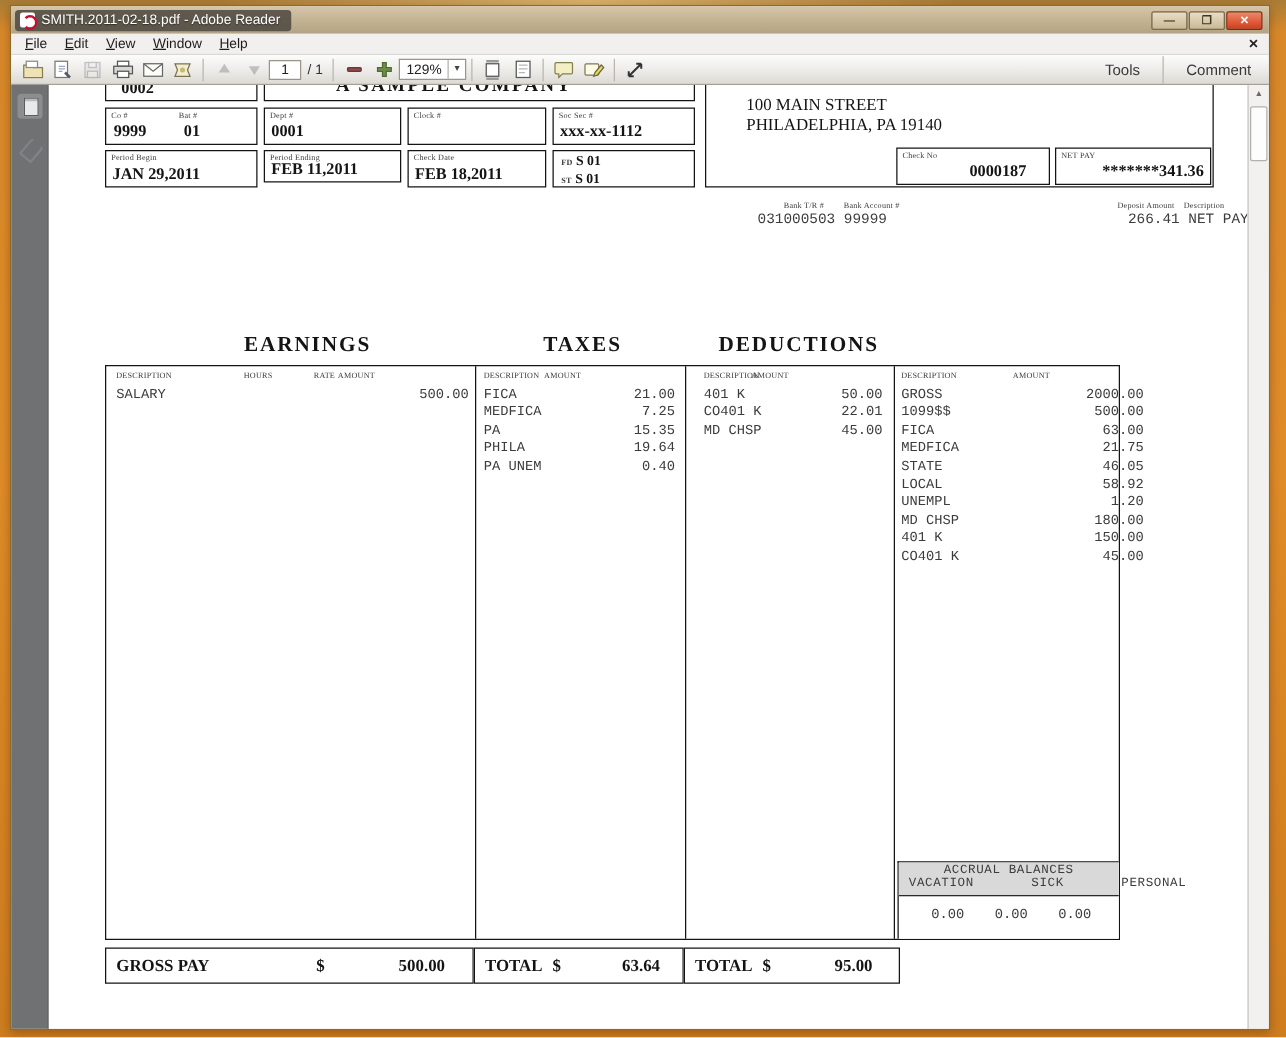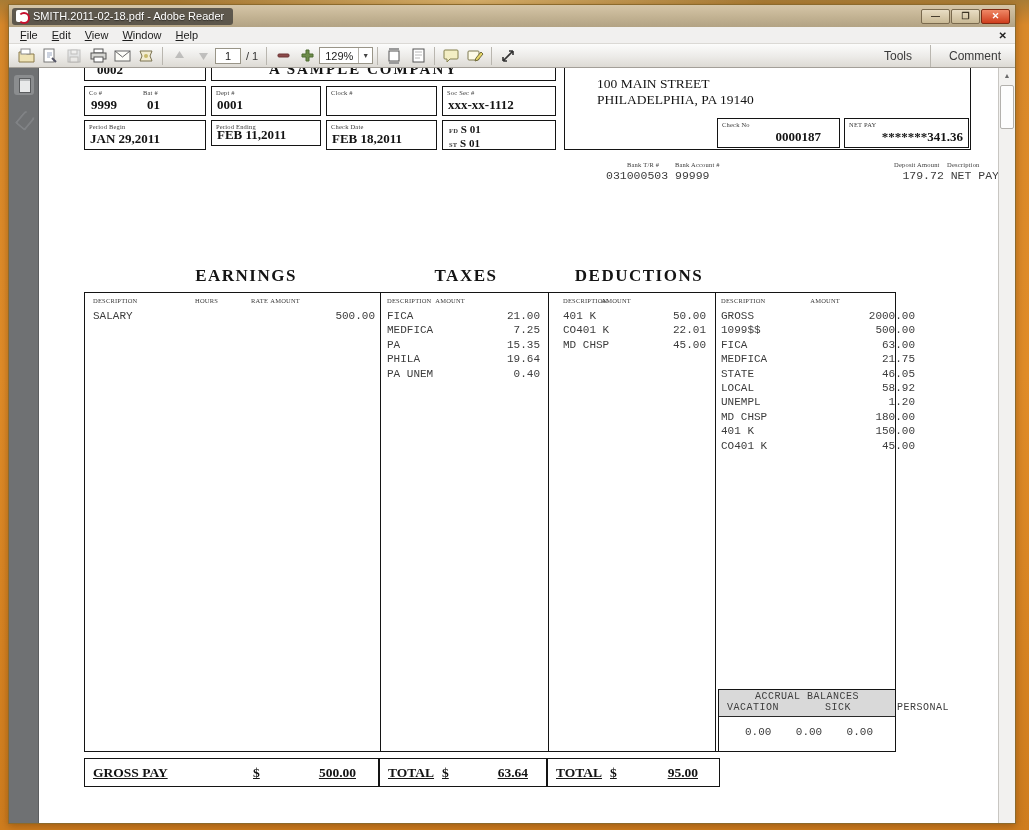--- a/index.html
+++ b/index.html
@@ -118,21 +118,21 @@
   .divider-v { position:absolute; top:0; bottom:0; width:1.3px; background:#141414; }
 
   .accrual { position:absolute; left:633px; top:396px; right:0; bottom:0; border-left:1.3px solid #141414; border-top:1.3px solid #141414; background:#fff; }
   .accrual-head { height:27px; background:#d9d9d9; border-bottom:1px solid #2a2a2a; font-size:10px; }
   .accrual-title { text-align:center; padding-top:1px; letter-spacing:.5px; }
   .accrual-cols { display:flex; justify-content:space-between; padding:0 8px; letter-spacing:.5px;gap:46px; }
   .accrual-vals { display:flex; justify-content:space-between; padding:9px 22px 0 26px; font-size:11px; }
 
   .total-box { position:absolute; top:690px; height:29px; border:1.6px solid #141414; background:#fff;
     font-family:"Liberation Serif", serif; font-weight:bold; font-size:13.5px; color:#141414; }
-  .total-box span { position:absolute; bottom:5px; white-space:nowrap;text-decoration:underline; }
+  .total-box span { position:absolute; bottom:5px; white-space:nowrap; }
 
   
   svg { display:block; }
 </style>
 </head>
 <body>
 
 <div class="desktop">
   <div class="window">
 
@@ -329,21 +329,21 @@
         <div class="stub-box" style="left:805px; top:50px; width:125px; height:30px;">
           <span class="tiny-label" style="left:4px; top:2px;">NET PAY</span>
           <span class="box-value serif-b" style="left:auto; right:5px;">*******341.36</span>
         </div>
 
         <span class="tiny-label" style="left:588px; top:93px;">Bank T/R #</span>
         <span class="tiny-label" style="left:636px; top:93px;">Bank Account #</span>
         <span class="mono" style="position:absolute; left:567px; top:101px; font-size:11.5px;">031000503  99999</span>
         <span class="tiny-label" style="left:855px; top:93px;">Deposit Amount</span>
         <span class="tiny-label" style="left:908px; top:93px;">Description</span>
-        <span class="mono" style="position:absolute; left:827px; top:101px; width:133px; text-align:right; font-size:11.5px;">179.72 NET PAY</span>
+        <span class="mono" style="position:absolute; left:827px; top:101px; width:133px; text-align:right; font-size:11.5px;">266.41 NET PAY</span>
 
         <div class="sec-title" style="left:107px;">EARNINGS</div>
         <div class="sec-title" style="left:327px;">TAXES</div>
         <div class="sec-title" style="left:500px;">DEDUCTIONS</div>
 
         <div class="stub-box thick" style="left:45px; top:224px; width:812px; height:460px;">
           <div class="divider-v" style="left:295px;"></div>
           <div class="divider-v" style="left:463px;"></div>
           <div class="divider-v" style="left:630px;"></div>
 

